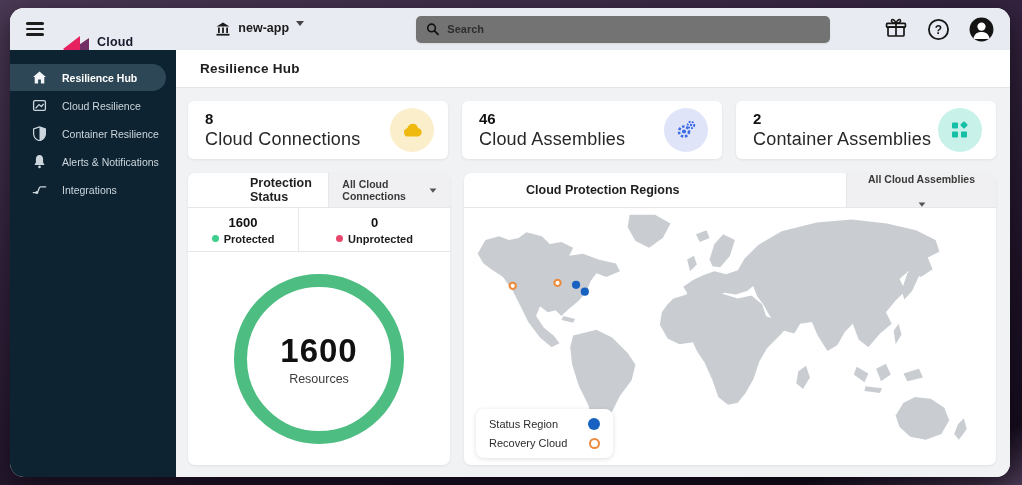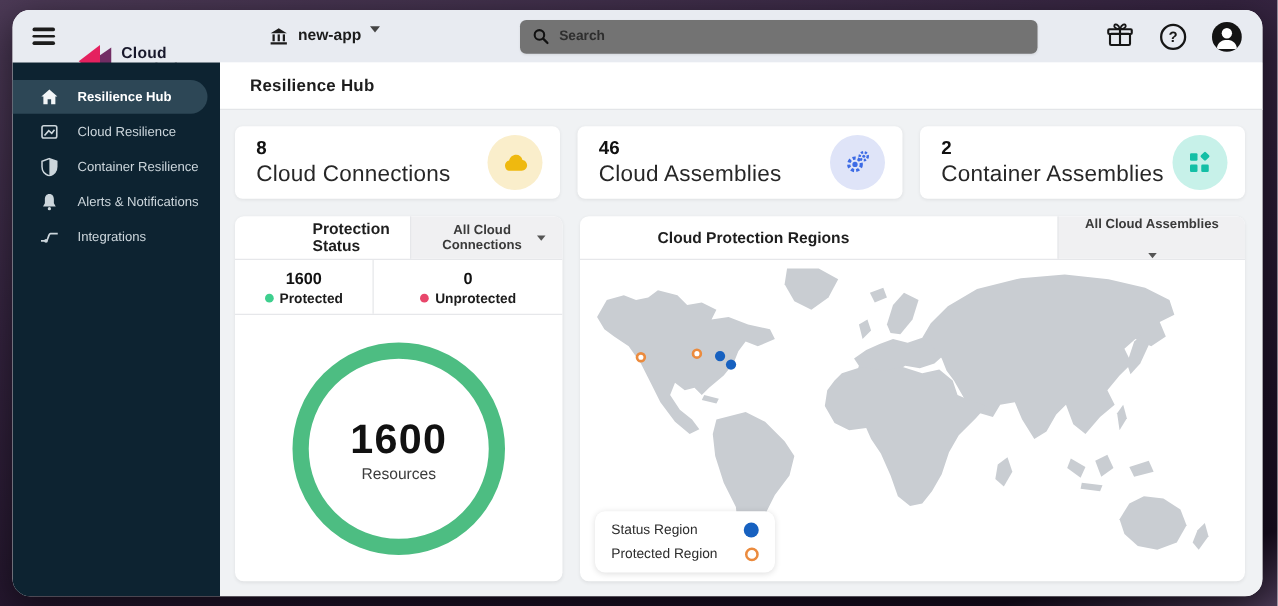--- a/index.html
+++ b/index.html
@@ -50,21 +50,21 @@
   .card-value { font-size:15px; font-weight:bold; color:#111; }
   .card-label { font-size:18px; color:#272727; margin-top:2px; letter-spacing:.2px; }
   .icon-circle { width:44px; height:44px; border-radius:50%; display:flex; align-items:center; justify-content:center; }
   .ic-yellow { background:#faeecb; } .ic-blue { background:#dfe4f8; } .ic-teal { background:#c7f1e9; }
   
   .panels-row { display:flex; gap:14px; height:292px; }
   .panel { background:#fff; border-radius:7px; box-shadow:0 1px 3px rgba(0,0,0,.07); display:flex; flex-direction:column; overflow:hidden; }
   .panel-header { height:35px; flex:0 0 35px; display:flex; align-items:center; border-bottom:1px solid #e6e7ea;padding-left:48px; }
   .panel-title { font-size:12.5px; font-weight:bold; color:#1e1e1e; padding-left:14px; }
   .filter { margin-left:auto; height:100%; background:#f0f0f2; display:flex; align-items:center;
-    justify-content:space-between; padding:0 13px; cursor:pointer; border-left:1px solid #e6e7ea;text-align:center; }
+    justify-content:space-between; padding:0 13px; cursor:pointer; border-left:1px solid #e6e7ea; }
   .filter-label { font-size:10.5px; font-weight:bold; color:#3a3a3a; }
   .filter .caret { border-top-color:#555; transform:scale(.85); }
   .protection-panel { width:262px; flex:0 0 262px; }
   .pp-filter { width:152px; }
   .stats-row { height:44px; flex:0 0 44px; display:flex; border-bottom:1px solid #e6e7ea; }
   .stat-cell { display:flex; flex-direction:column; align-items:center; justify-content:center; gap:3px; }
   .stat-cell.left { width:110px; } .stat-cell.right { flex:1; border-left:1px solid #e6e7ea; }
   .stat-value { font-size:13px; font-weight:bold; color:#111; }
   .stat-label-row { display:flex; align-items:center; gap:5px;text-align:center; }
   .dot { width:7px; height:7px; border-radius:50%; }
@@ -342,21 +342,21 @@
                   <circle cx="96" cy="70" r="3.2" fill="#fff" stroke="#eb8b3e" stroke-width="2.2"></circle>
                   <circle cx="115" cy="72" r="4.2" fill="#1761c0"></circle>
                   <circle cx="124" cy="79" r="4.2" fill="#1761c0"></circle>
                 </svg>
               <div class="legend">
                 <div class="legend-row">
                   <span class="legend-label">Status Region</span>
                   <span class="swatch-primary"></span>
                 </div>
                 <div class="legend-row">
-                  <span class="legend-label">Protected Region</span>
+                  <span class="legend-label">Recovery Cloud</span>
                   <span class="swatch-recovery"></span>
                 </div>
               </div>
             </div>
           </div>
 
         </div>
       </div>
     </div>
   </div>

